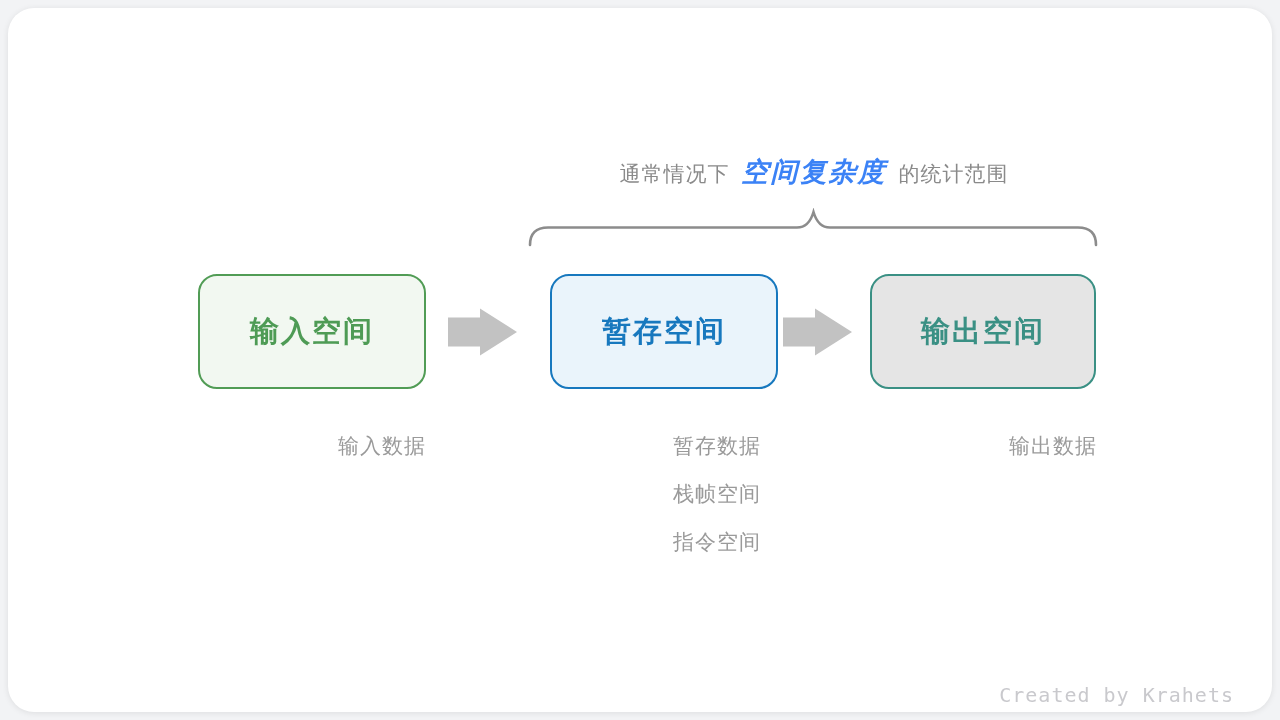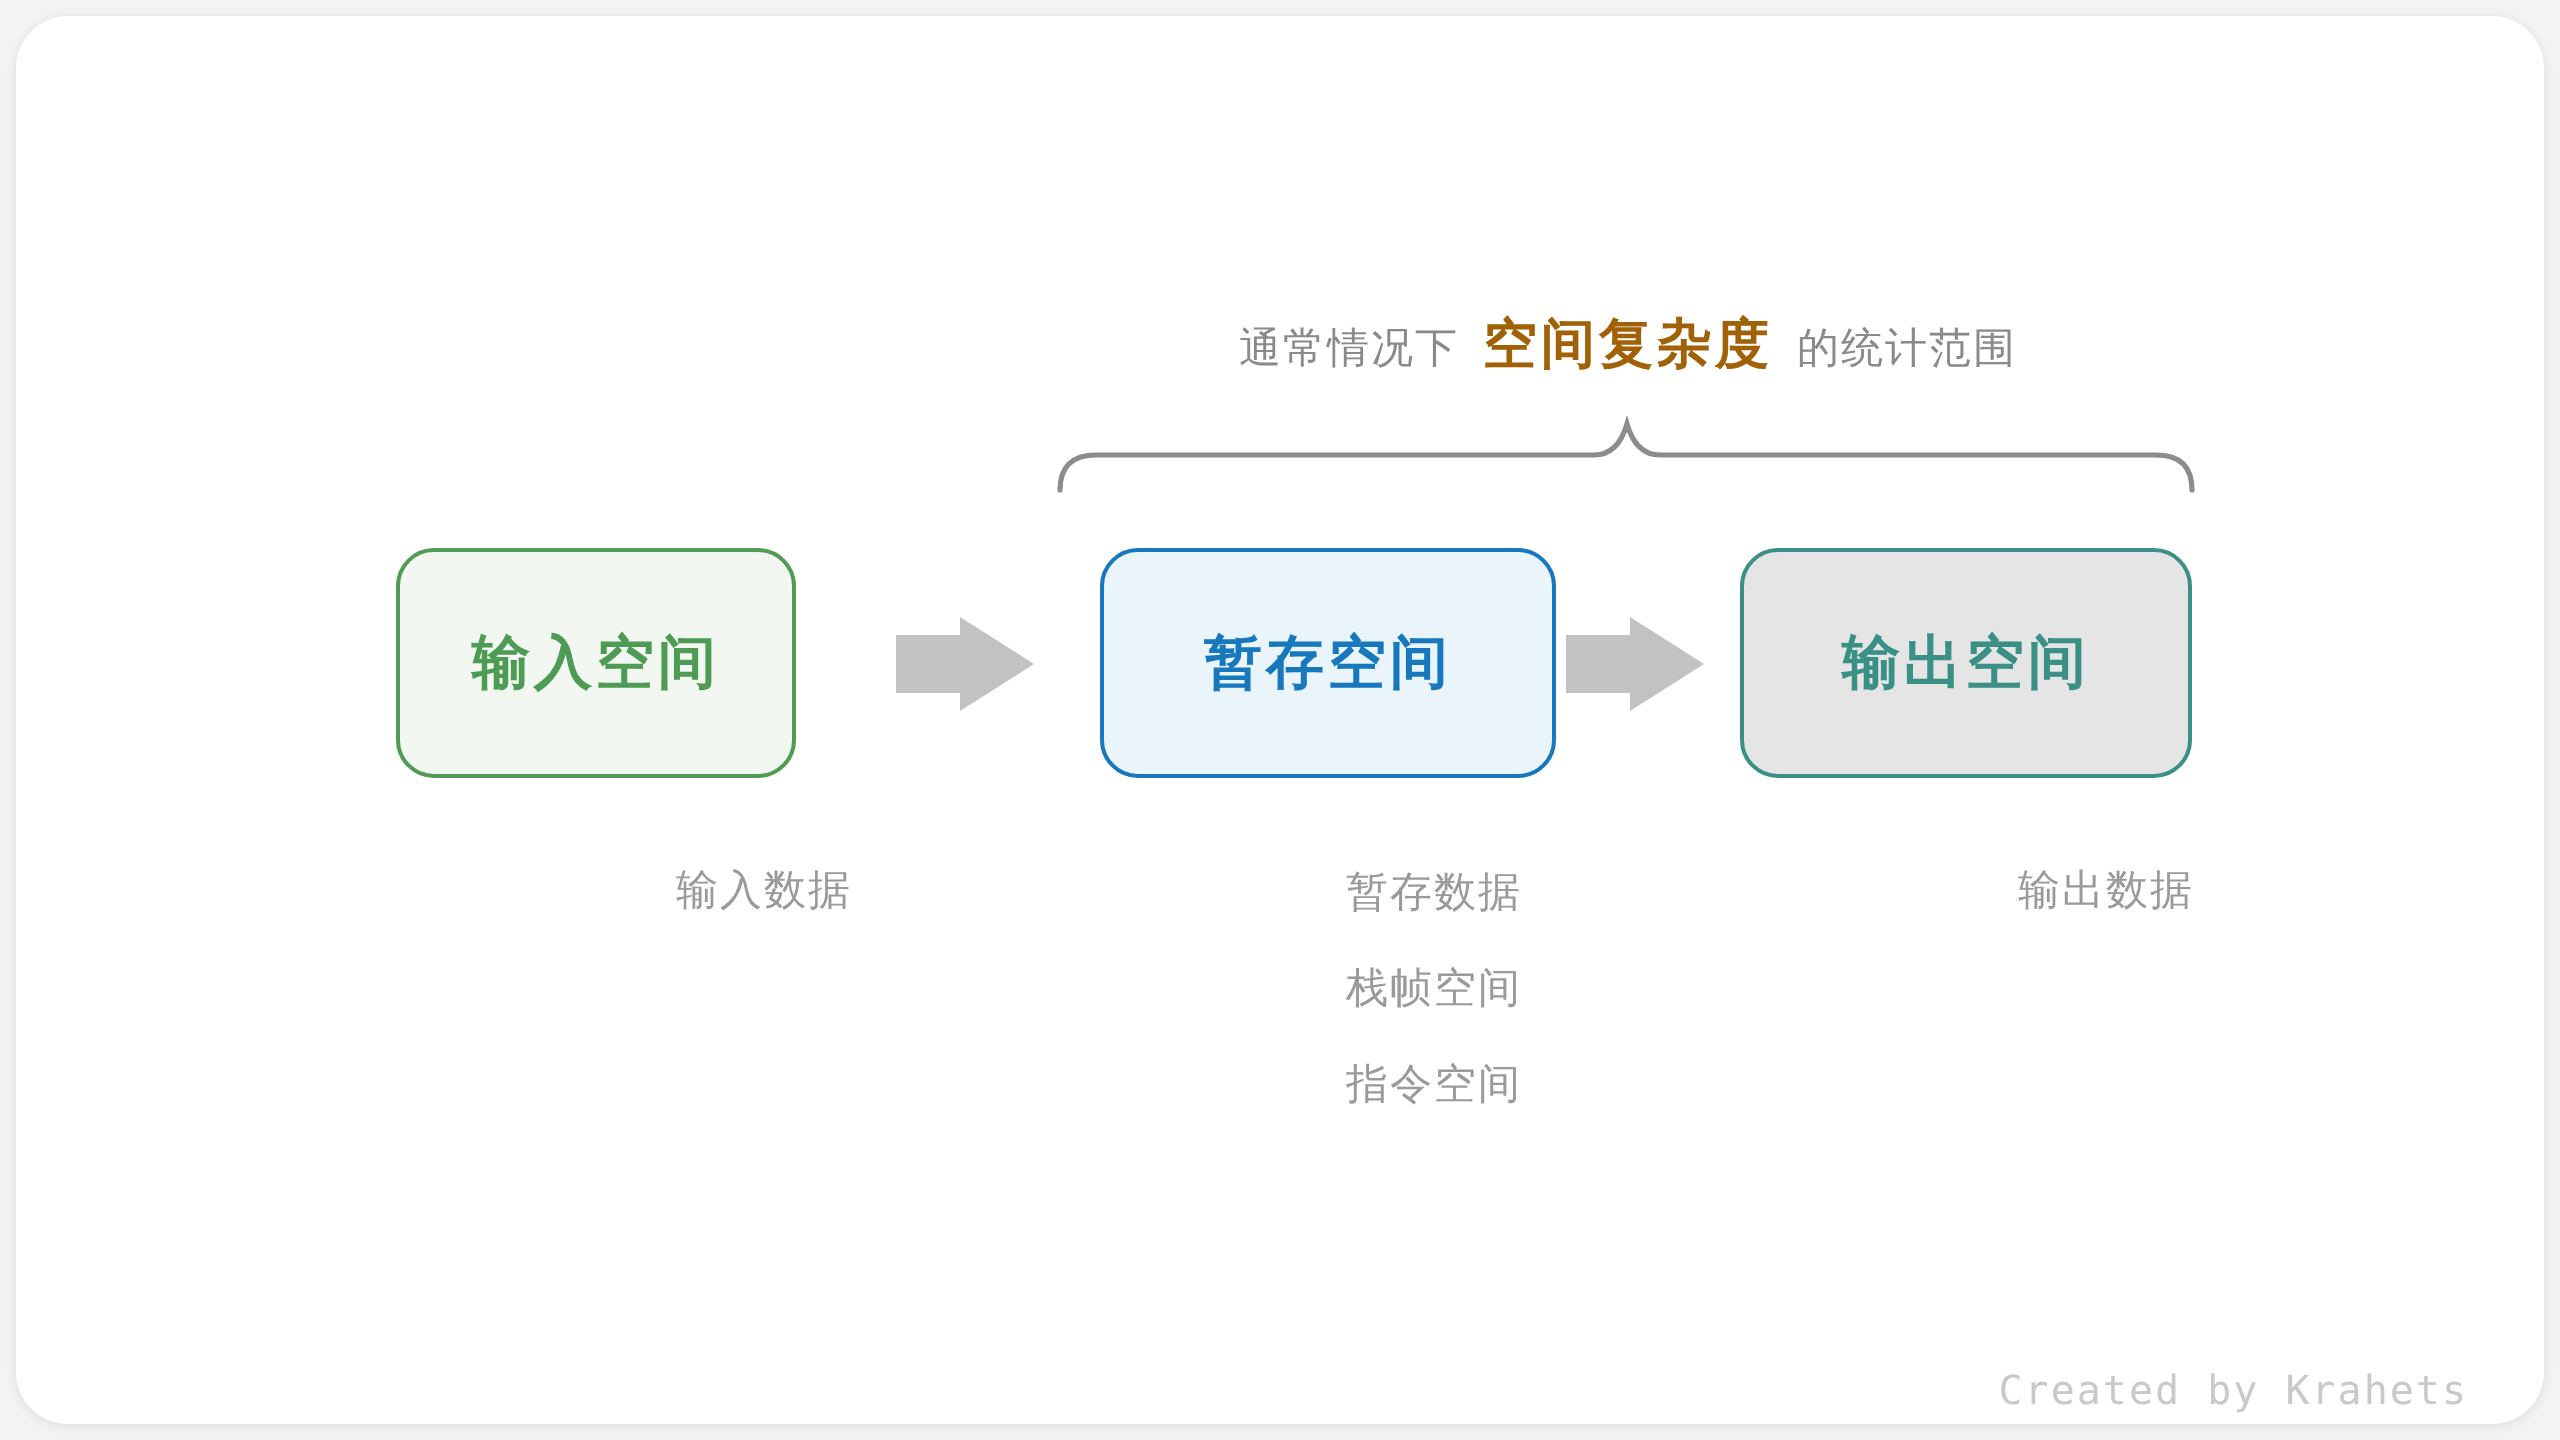--- a/index.html
+++ b/index.html
@@ -14,31 +14,31 @@
     position: absolute; left: 8px; top: 8px; right: 8px; bottom: 8px;
     background: #ffffff; border-radius: 26px;
     box-shadow: 0 1px 6px rgba(0,0,0,0.09);
   }
   .annotation {
     position: absolute; left: 520px; top: 146px; width: 572px;
     text-align: center; white-space: nowrap;
     font-size: 21px; color: #8a8a8a; letter-spacing: 1px;
   }
   .annotation .hl {
-    font-size: 27px; font-weight: bold; color: #a16207;
-    margin: 1px 12px; letter-spacing: 2px;
+    font-size: 27px; font-weight: bold; color: #3b82f6;
+    margin: 1px 12px; letter-spacing: 2px; font-style: italic;
   }
   .brace { position: absolute; left: 518px; top: 200px; }
   .node {
     position: absolute; top: 266px; height: 115px;
     border: 2.5px solid; border-radius: 19px;
     display: flex; align-items: center; justify-content: center;
   }
   .node-label { font-size: 29px; font-weight: bold; letter-spacing: 2px; }
-  .node-1 { left: 190px; width: 200px; }
+  .node-1 { left: 190px; width: 228px; }
   .node-2 { left: 542px; width: 228px; }
   .node-3 { left: 862px; width: 226px; }
   .arrow { position: absolute; top: 300px; }
   .arrow-1 { left: 440px; }
   .arrow-2 { left: 775px; }
   .sublabel {
     position: absolute; width: 228px; text-align: right;
     font-size: 21px; color: #9a9a9a; letter-spacing: 1px;
     line-height: 24px; white-space: nowrap;
   }

